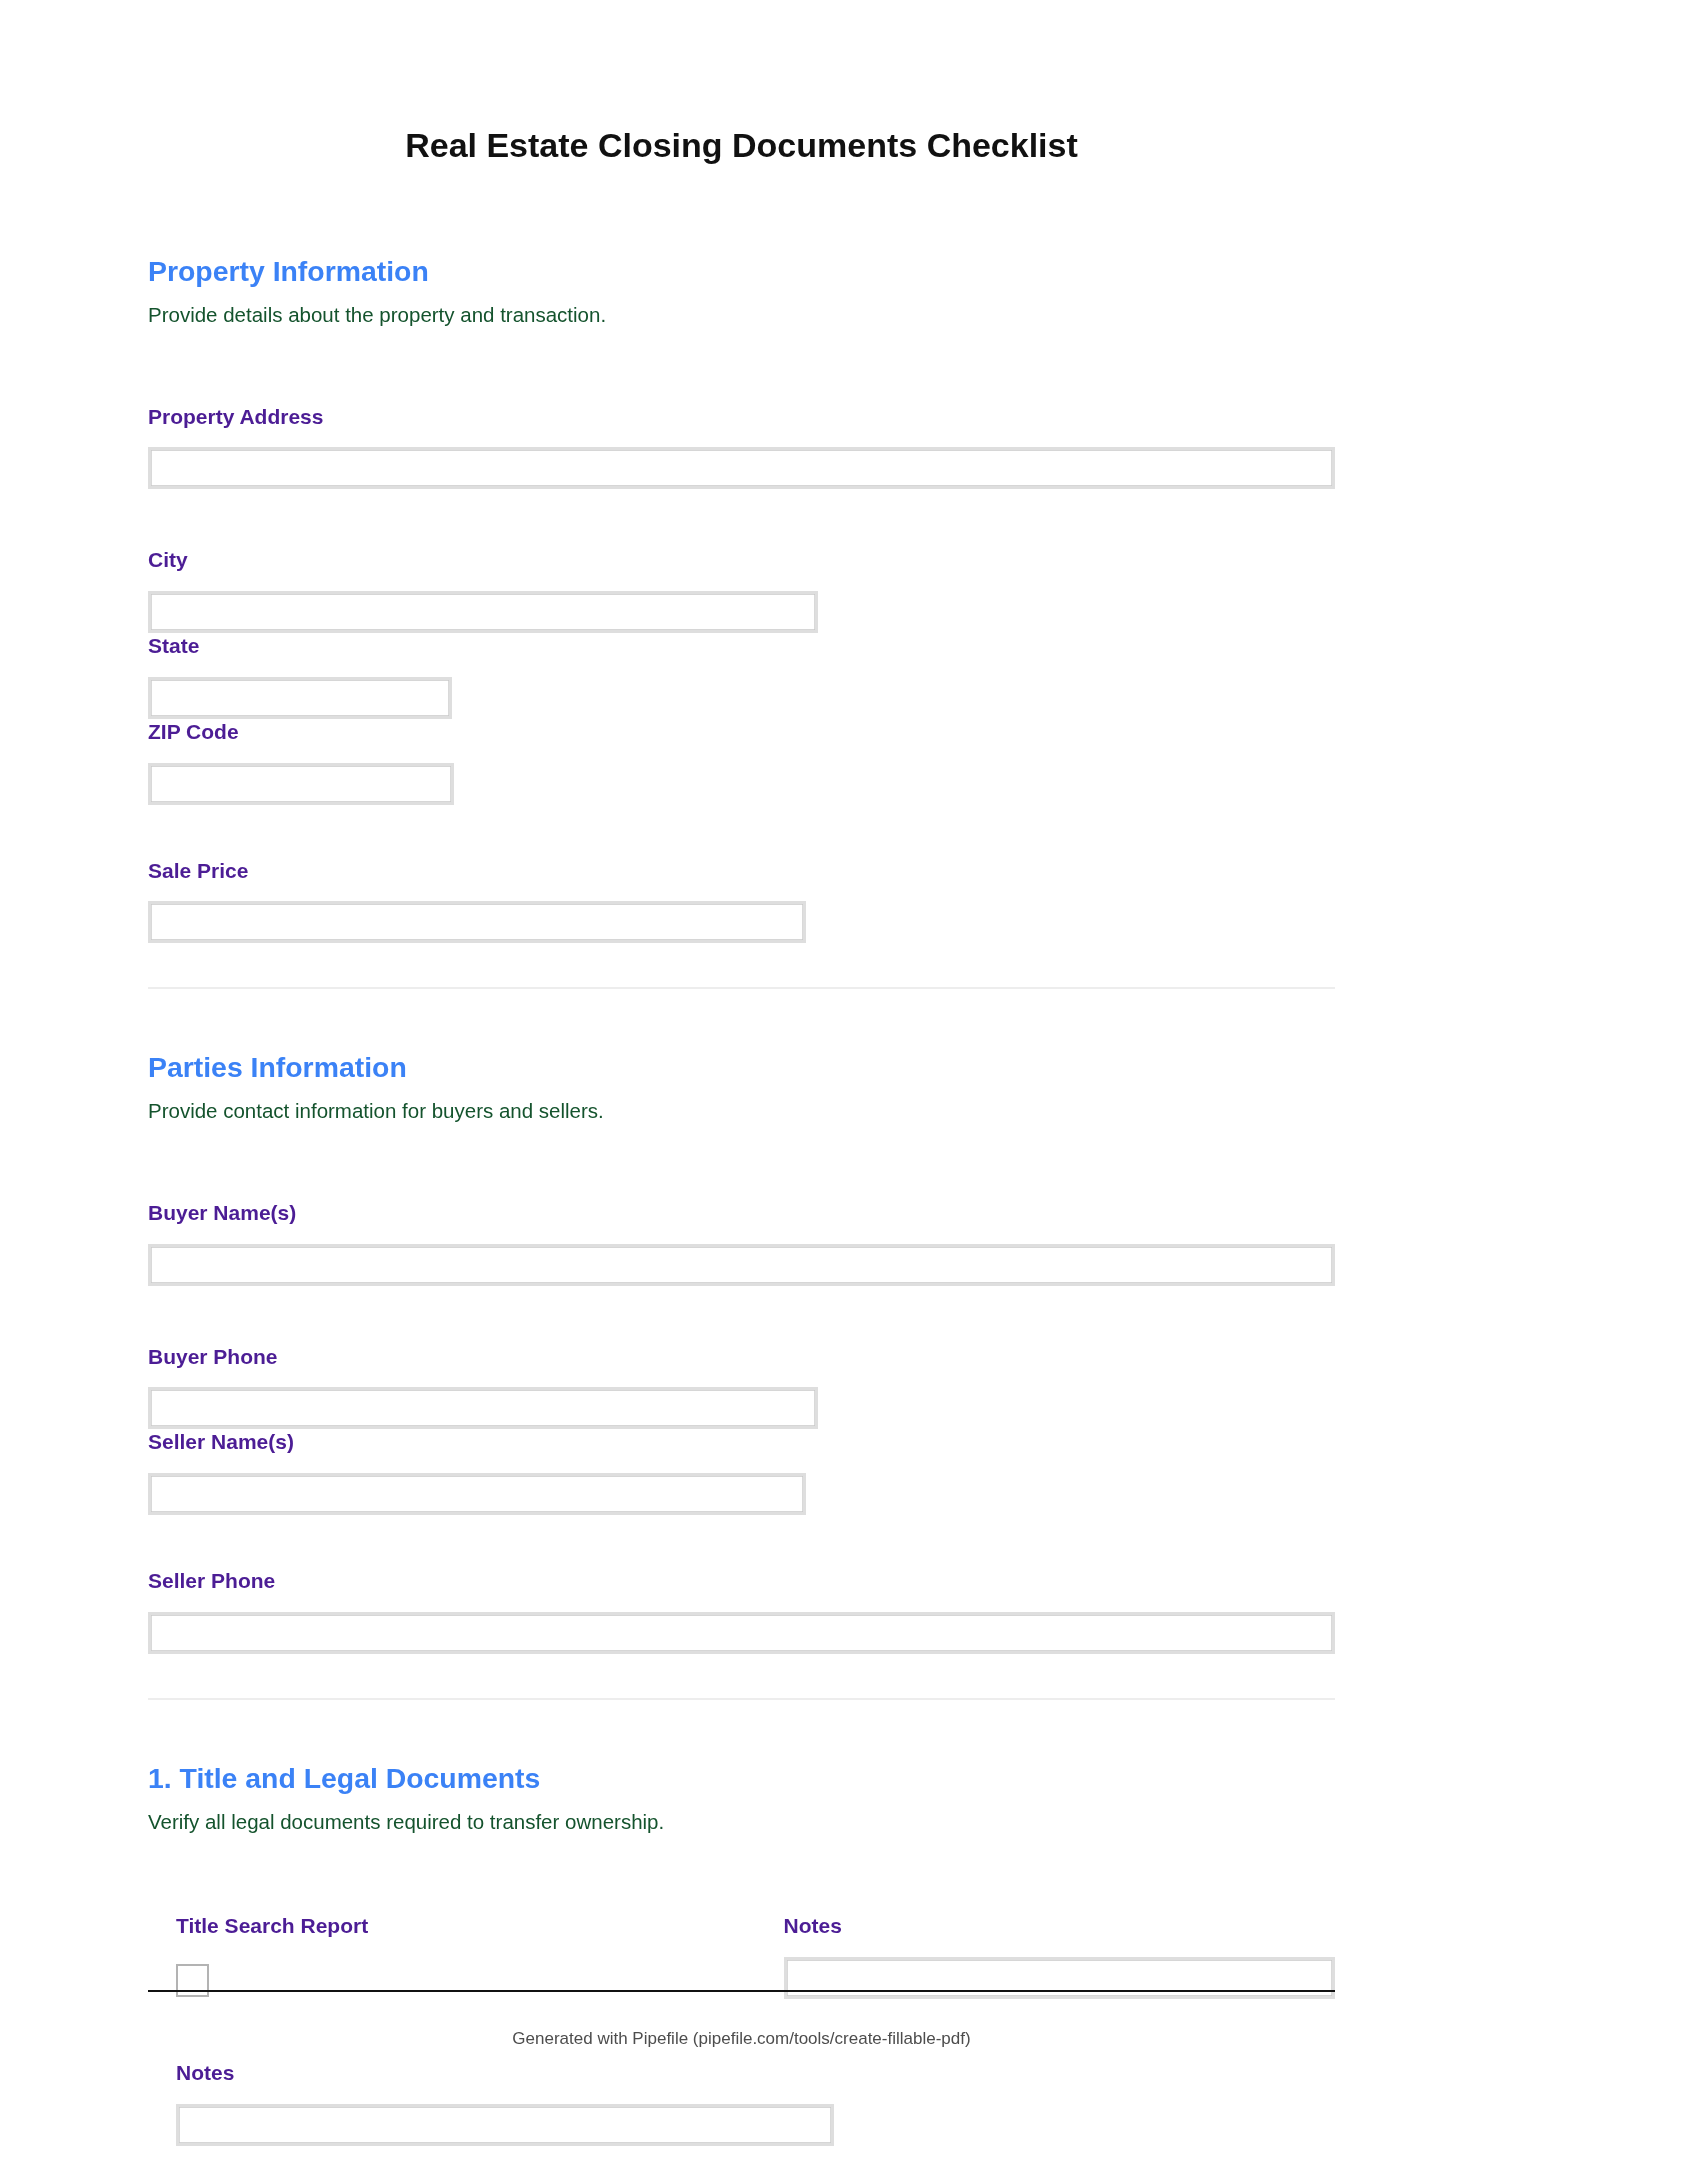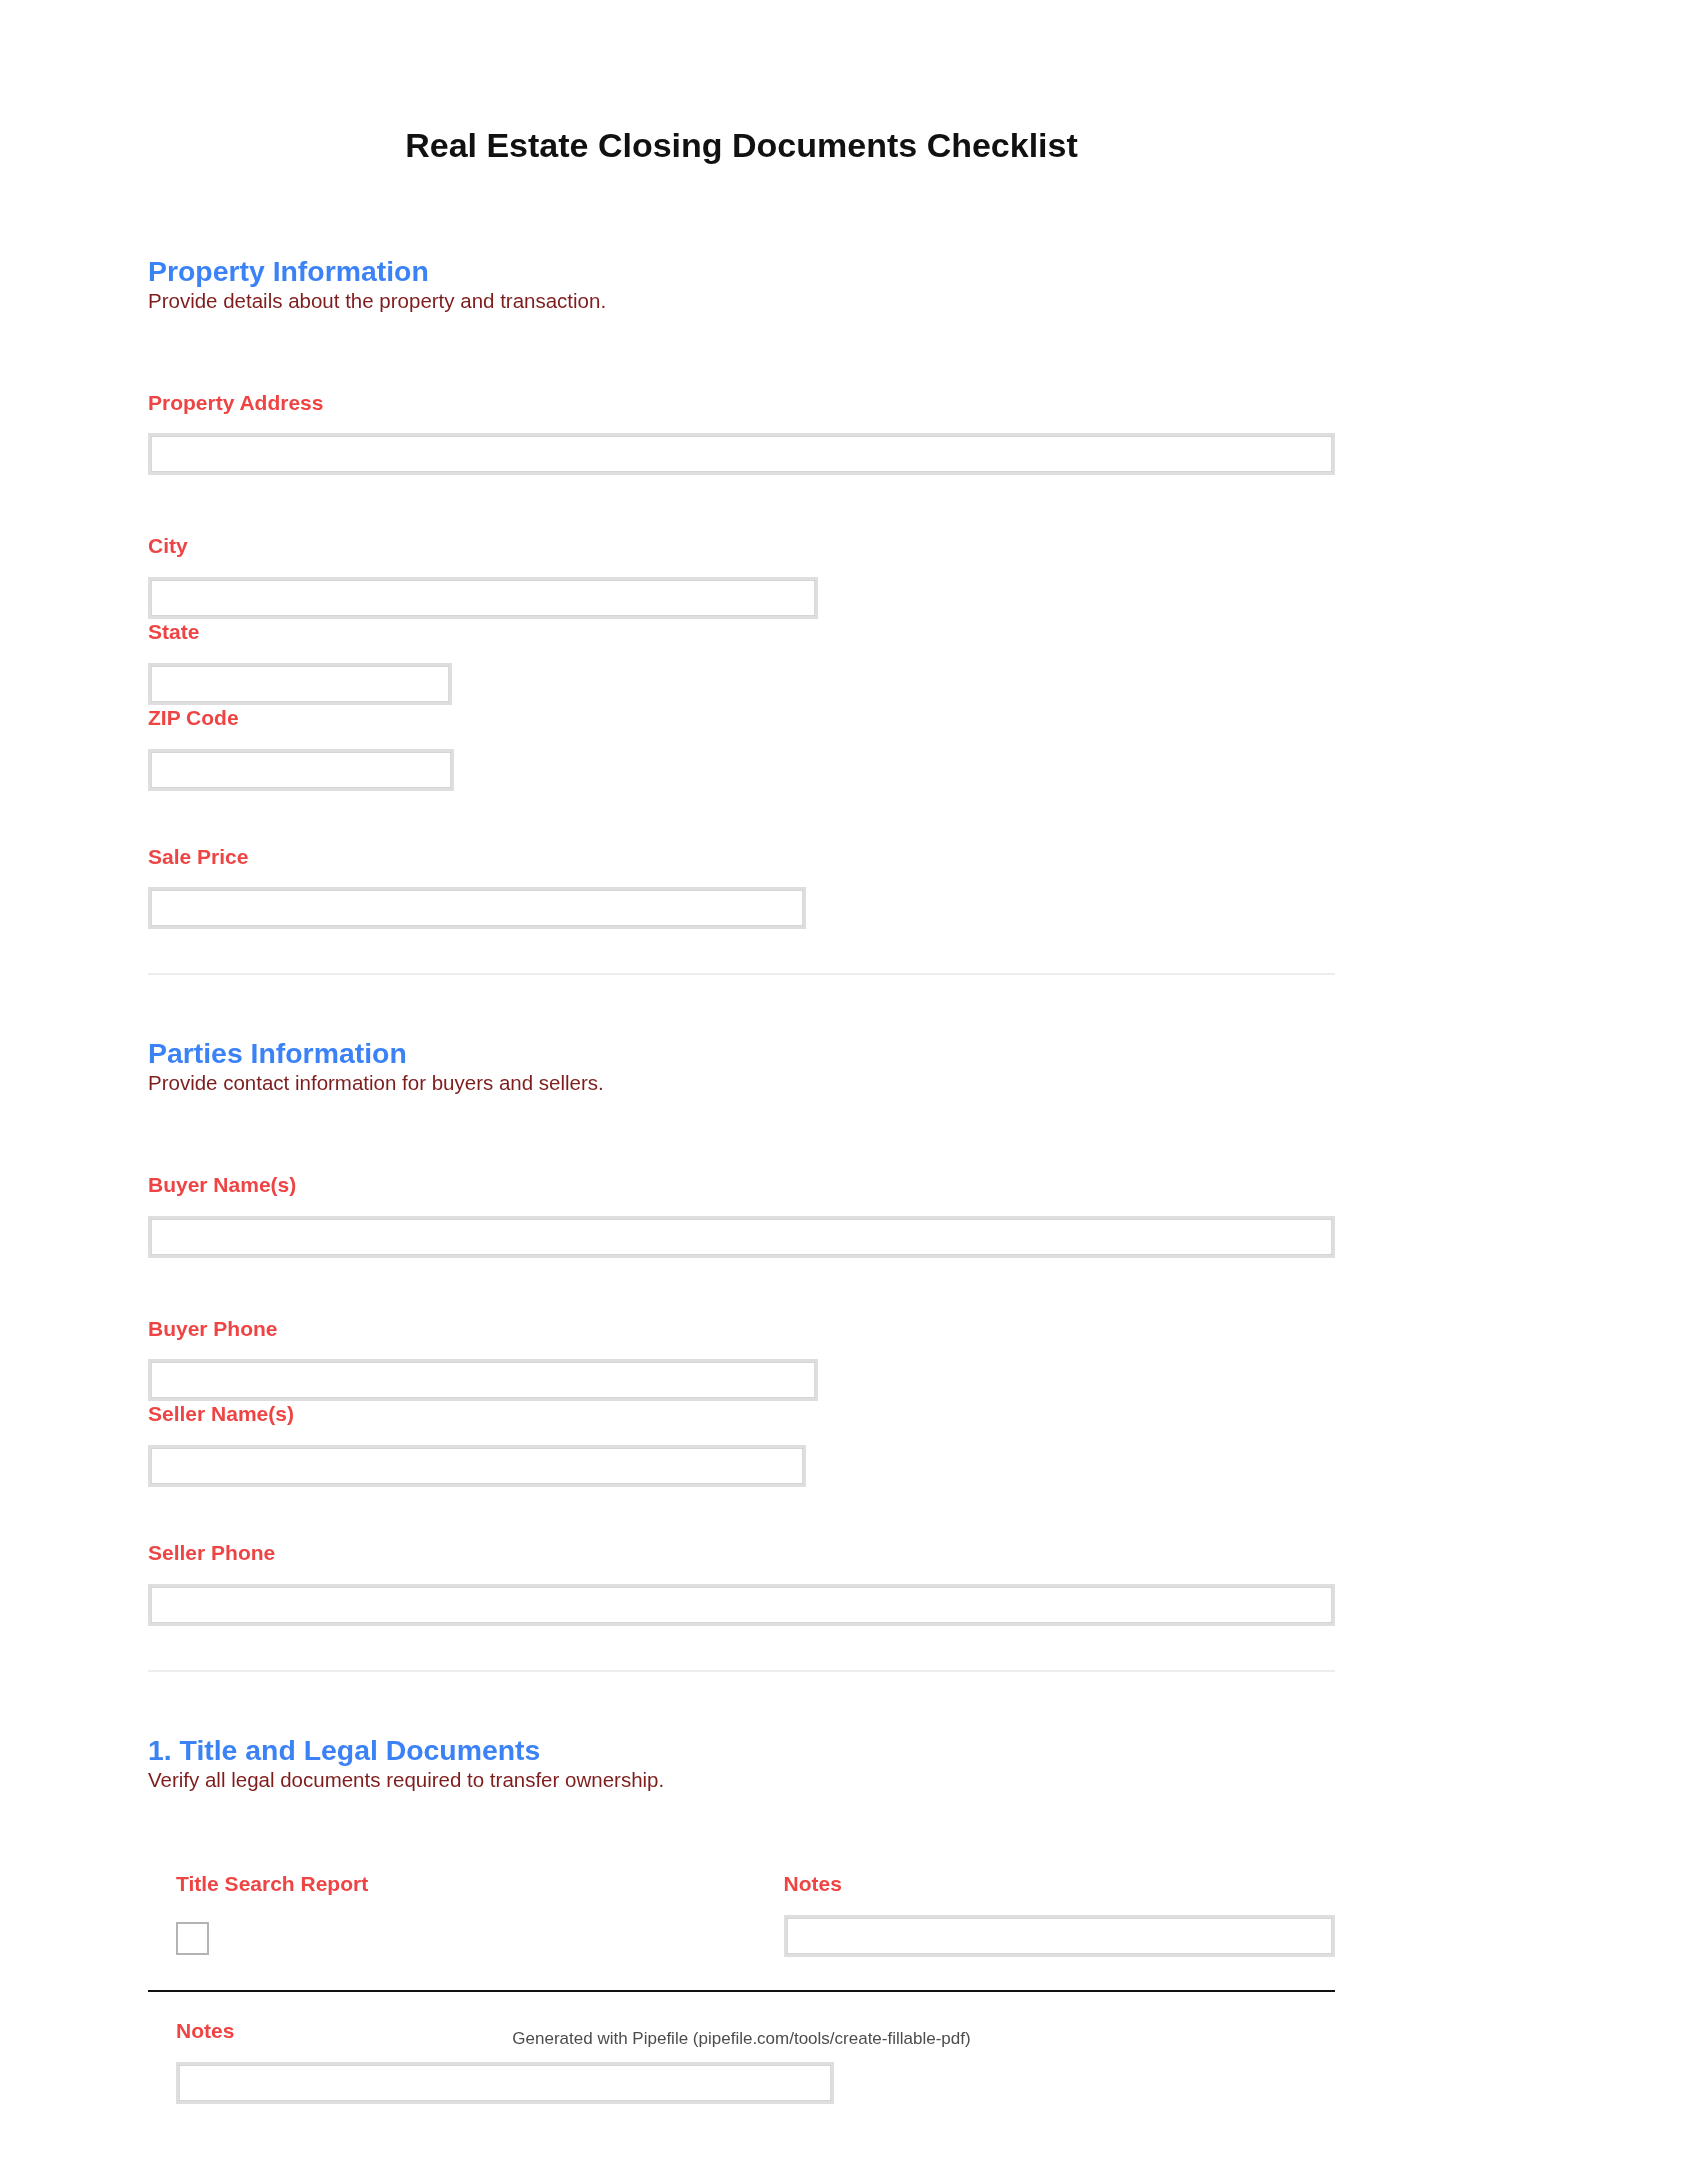--- a/index.html
+++ b/index.html
@@ -29,27 +29,28 @@
     font-size: 28.4px;
     line-height: 1.2;
     font-weight: bold;
     color: #3b82f6;
     margin-top: 89px;
   }
   h2.section-heading.after-divider { margin-top: 61px; }
   .section-subtitle {
     font-size: 20.5px;
     line-height: 1.25;
-    color: #7f1d1d;
+    color: #14532d;
+    margin-top: 14px;
   }
   .field-label {
     font-size: 21px;
     line-height: 1.2;
     font-weight: bold;
-    color: #ef4444;
+    color: #4c1d95;
   }
   .first-field { margin-top: 76px; }
   .field-row { display: flex; margin-top: 58px; flex-direction: column; }
   .field-row.tight { margin-top: 53px; }
   .col-wide  { width: 670px; margin-right: 46px; }
   .col-mid   { width: 304px;  margin-right: 48px; }
   .col-zip   { width: 306px; }
   .col-right { width: 658px; }
   .text-input {
     display: block;

